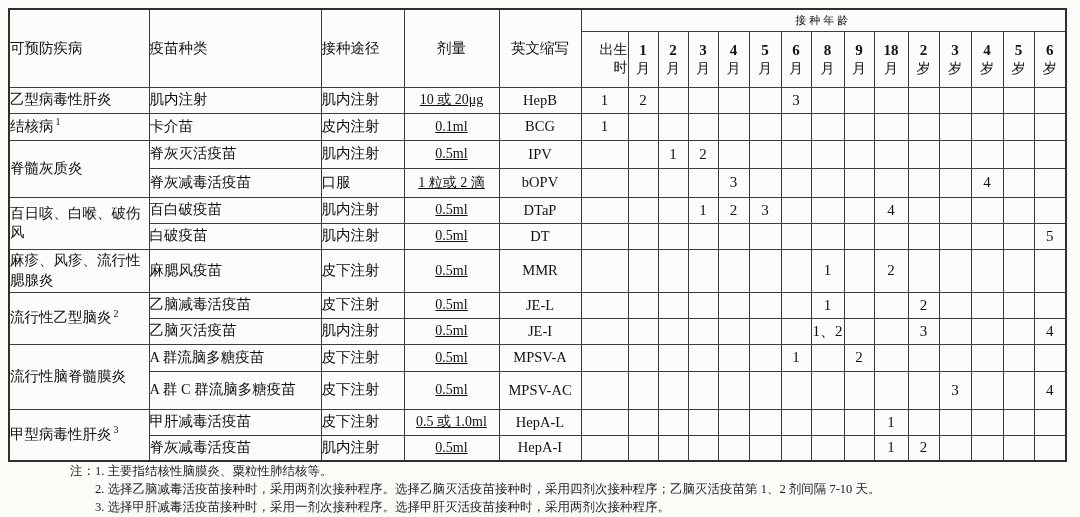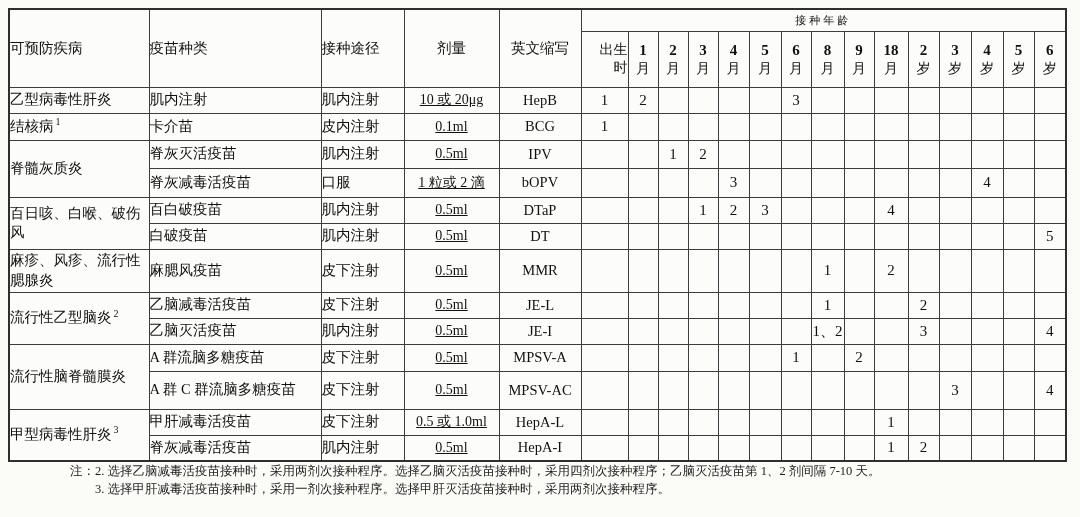--- a/index.html
+++ b/index.html
@@ -422,16 +422,17 @@
         <td class="dose-num"></td>
         <td class="dose-num"></td>
         <td class="dose-num"></td>
       </tr>
     </tbody>
 </table>
 
 <div class="notes">
   <span class="notes-label">注：</span>
   <div class="notes-items">
+    <div>1. 主要指结核性脑膜炎、粟粒性肺结核等。</div>
     <div>2. 选择乙脑减毒活疫苗接种时，采用两剂次接种程序。选择乙脑灭活疫苗接种时，采用四剂次接种程序；乙脑灭活疫苗第 1、2 剂间隔 7-10 天。</div>
     <div>3. 选择甲肝减毒活疫苗接种时，采用一剂次接种程序。选择甲肝灭活疫苗接种时，采用两剂次接种程序。</div>
   </div>
 </div>
 
 </body></html>

